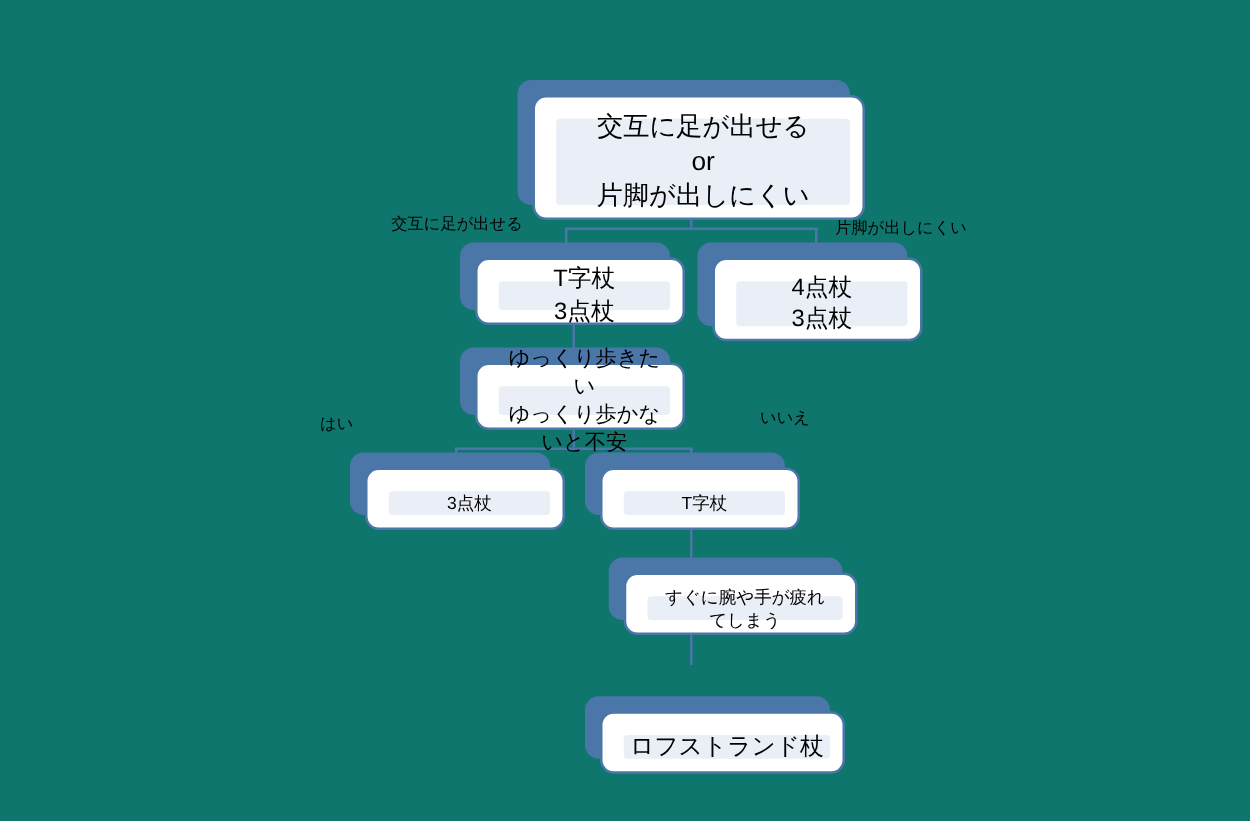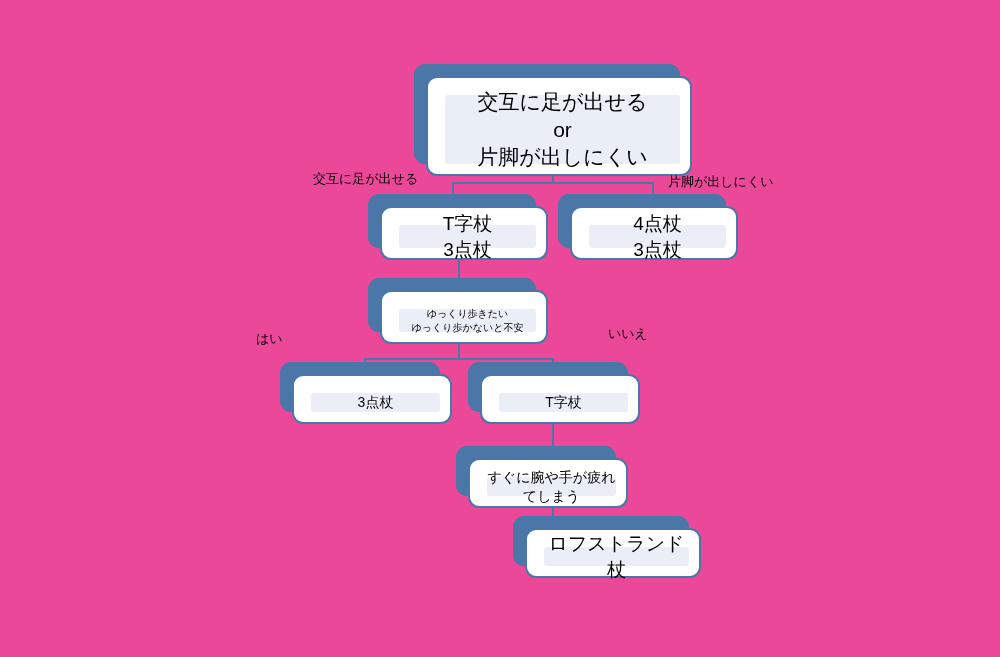--- a/index.html
+++ b/index.html
@@ -11,21 +11,21 @@
     width: 1000px;
     height: 657px;
     font-family: "Liberation Sans", "DejaVu Sans", sans-serif;
     color: #000000;
     overflow: hidden;
   }
   #canvas {
     position: relative;
     width: 1000px;
     height: 657px;
-    background: #ec4899;
+    background: #0f766e;
   }
 
   
   .conn {
     position: absolute;
     background: #4a76a8;
   }
   .conn-v { width: 2px; }
   .conn-h { height: 2px; }
 
@@ -71,21 +71,21 @@
     justify-content: center;
     text-align: center;
     line-height: 1.32;
     white-space: pre-line;
   }
   .node .fill .lines { width: 100%; }
 
   .t-lg  { font-size: 21px; }
   .t-md  { font-size: 19px; }
   .t-sm  { font-size: 14px; }
-  .t-xs  { font-size: 10px; }
+  .t-xs  { font-size: 17px; }
 
   
   .edge-label {
     position: absolute;
     font-size: 13px;
     color: #000000;
     white-space: nowrap;
     line-height: 1;
   }
 </style>
@@ -130,21 +130,21 @@
   <div class="node" style="left:368px; top:194px; width:180px; height:66px;">
     <div class="plate"></div>
     <div class="card">
       <div class="fill t-md">
         <div class="lines">T字杖
 3点杖</div>
       </div>
     </div>
   </div>
 
-  <div class="node" style="left:558px; top:194px; width:180px; height:66px;">
+  <div class="node" style="left:558px; top:194px; width:180px; height:79px;">
     <div class="plate"></div>
     <div class="card">
       <div class="fill t-md">
         <div class="lines">4点杖
 3点杖</div>
       </div>
     </div>
   </div>
 
   <div class="node" style="left:368px; top:278px; width:180px; height:66px;">
@@ -168,31 +168,31 @@
 
   <div class="node" style="left:468px; top:362px; width:172px; height:62px;">
     <div class="plate"></div>
     <div class="card">
       <div class="fill t-sm">
         <div class="lines">T字杖</div>
       </div>
     </div>
   </div>
 
-  <div class="node" style="left:456px; top:446px; width:172px; height:62px;">
+  <div class="node" style="left:487px; top:446px; width:199px; height:62px;">
     <div class="plate"></div>
     <div class="card">
       <div class="fill t-sm">
         <div class="lines">すぐに腕や手が疲れ
 てしまう</div>
       </div>
     </div>
   </div>
 
-  <div class="node" style="left:468px; top:516px; width:188px; height:62px;margin-left:45px;">
+  <div class="node" style="left:468px; top:557px; width:208px; height:62px;">
     <div class="plate"></div>
     <div class="card">
       <div class="fill t-md">
         <div class="lines">ロフストランド杖</div>
       </div>
     </div>
   </div>
 
   <div class="edge-label" style="left:313px; top:172px;">交互に足が出せる</div>
   <div class="edge-label" style="left:668px; top:175px;">片脚が出しにくい</div>

